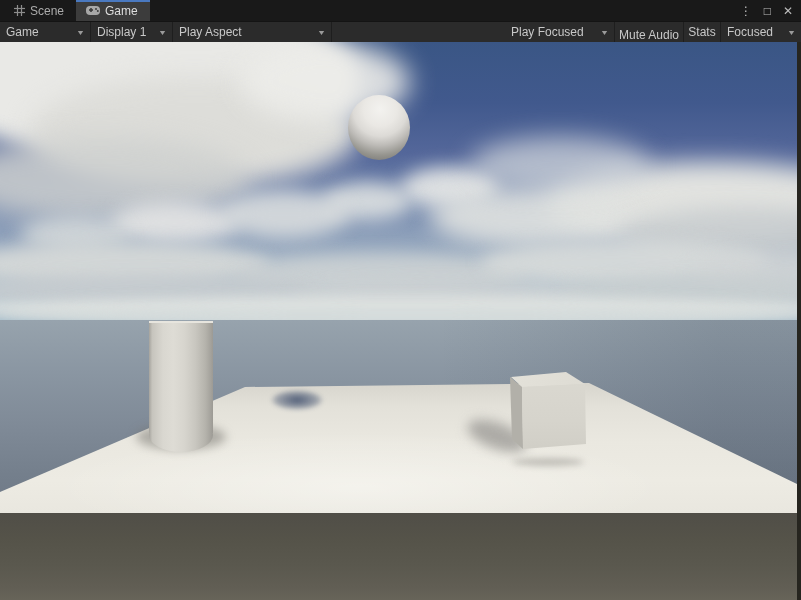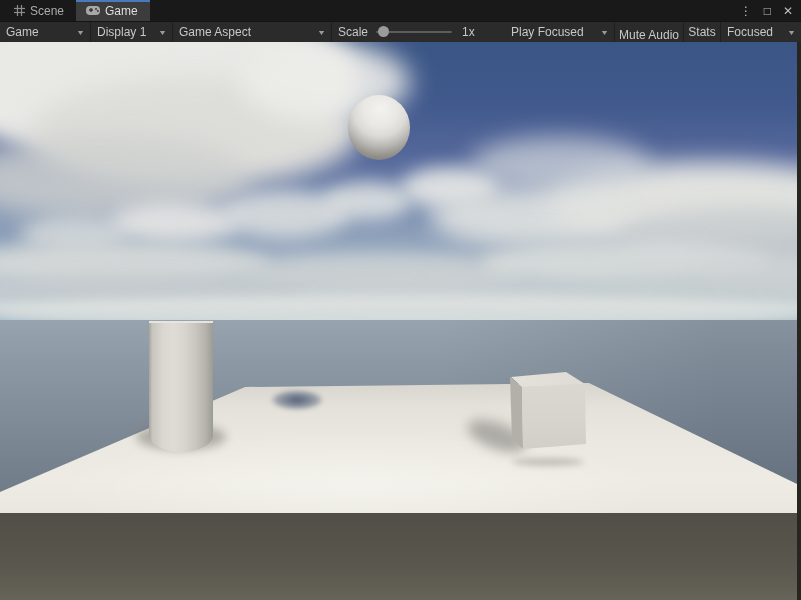--- a/index.html
+++ b/index.html
@@ -175,30 +175,22 @@
   <div class="toolbar">
     <div class="tb-item tb-game">
       <span>Game</span>
       <span class="arrow">▼</span>
     </div>
     <div class="tb-item tb-display">
       <span>Display 1</span>
       <span class="arrow">▼</span>
     </div>
     <div class="tb-item tb-aspect">
-      <span>Game Aspect</span>
-      <span class="arrow">▼</span>
-    </div>
-    <div class="tb-item tb-scale">
-      <span>Scale</span>
-      <span class="slider">
-        <span class="track"></span>
-        <span class="knob"></span>
-      </span>
-      <span class="scale-val">1x</span>
+      <span>Play Aspect</span>
+      <span class="arrow">▼</span>
     </div>
     <div class="tb-item tb-playfocused">
       <span>Play Focused</span>
       <span class="arrow">▼</span>
     </div>
     <div class="tb-item tb-mute">
       <span>Mute Audio</span>
     </div>
     <div class="tb-item tb-stats">
       <span>Stats</span>

